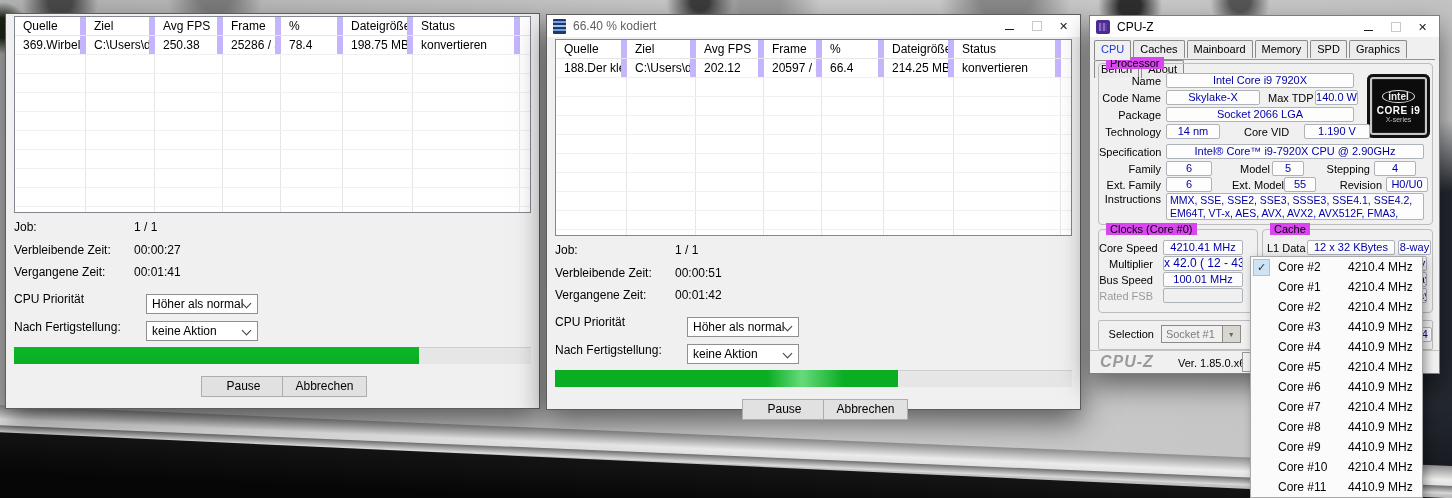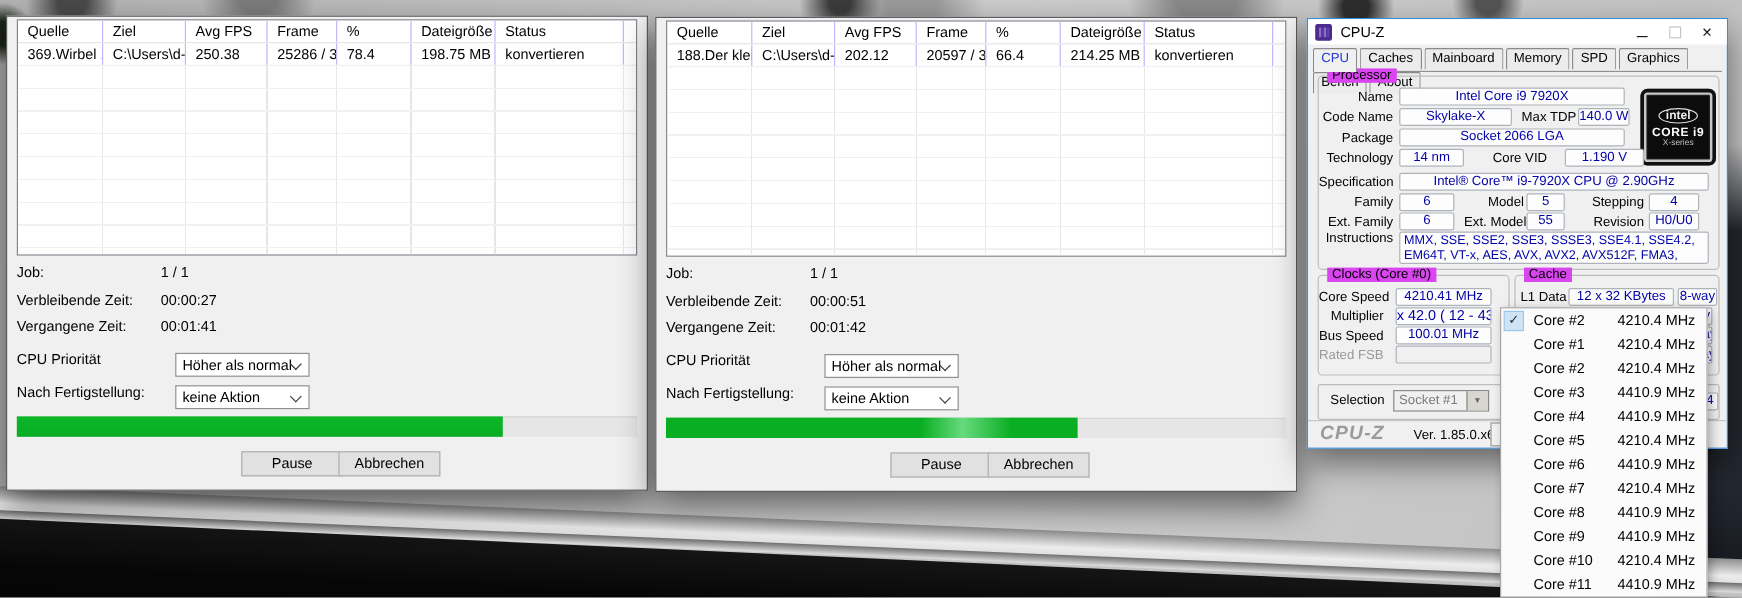--- a/index.html
+++ b/index.html
@@ -43,21 +43,21 @@
   .tb-btn{width:27px;height:22px;display:flex;align-items:center;justify-content:center;color:#1a1a1a;}
   .ico-min{width:9px;border-top:1px solid currentColor;height:0;margin-top:6px;}
   .ico-max{width:8px;height:8px;border:1px solid currentColor;}
   .ico-close::before{content:"\2715";font-size:11px;}
   .tb-btn.dis{color:#c9c9c9;}
   .enc-body{position:relative;height:372px;}
   .enc-table{position:absolute;left:8px;top:2px;width:517px;height:197px;background:#fff;border:1px solid #828790;box-sizing:border-box;overflow:hidden;}
   .t-row{display:grid;grid-template-columns:71px 69px 68px 58px 62px 70px 107px 1fr;height:19px;box-sizing:border-box;}
   .t-head{border-bottom:1px solid #e6e6e6;}
   .t-data{border-bottom:1px solid #f0f0f0;}
-  .t-cell{padding-left:8px;line-height:18px;border-right:1px solid #c4b5fd;overflow:hidden;white-space:nowrap;}
+  .t-cell{padding-left:8px;line-height:18px;border-right:6px solid #c4b5fd;overflow:hidden;white-space:nowrap;}
   .t-cell:last-child{border-right:none;}
   .t-grid{height:157px;background-image:
     repeating-linear-gradient(to bottom,transparent 0 18px,#f0f0f0 18px 19px),
     linear-gradient(to right,transparent 0 70px,#e6e6e6 70px 71px,transparent 71px 139px,#e6e6e6 139px 140px,transparent 140px 207px,#e6e6e6 207px 208px,transparent 208px 265px,#e6e6e6 265px 266px,transparent 266px 327px,#e6e6e6 327px 328px,transparent 328px 397px,#e6e6e6 397px 398px,transparent 398px 504px,#e6e6e6 504px 505px,transparent 505px);}
   .inf-l{position:absolute;left:8px;white-space:nowrap;}
   .inf-v{position:absolute;left:128px;white-space:nowrap;}
   .combo{position:absolute;left:140px;width:112px;height:20px;background:#fff;border:1px solid #8f8f8f;
     display:flex;align-items:center;padding-left:5px;box-sizing:border-box;cursor:default;}
   .combo .chev{position:absolute;right:7px;top:5px;width:6px;height:6px;border-right:1px solid #3c3c3c;border-bottom:1px solid #3c3c3c;transform:rotate(45deg);}
   .prog{position:absolute;left:8px;top:333px;width:517px;height:17px;background:#e6e6e6;box-shadow:inset 0 1px 0 #cfcfcf;}
@@ -165,20 +165,35 @@
       </div>
       <div class="prog">
         <div class="prog-fill" style="width: 78.4%;"></div>
       </div>
       <div class="btn pause">Pause</div>
       <div class="btn cancel">Abbrechen</div>
     </div>
   </div>
 
   <div class="enc-win w2">
+    <div class="tb">
+      <span class="film-icon"></span>
+      <span class="tb-title">66.40 % kodiert</span>
+      <span class="tb-ctrls">
+        <span class="tb-btn">
+            <span class="ico-min"></span>
+          </span>
+        <span class="tb-btn dis">
+            <span class="ico-max"></span>
+          </span>
+        <span class="tb-btn">
+            <span class="ico-close"></span>
+          </span>
+      </span>
+    </div>
     <div class="enc-body">
       <div class="enc-table">
         <div class="t-row t-head">
           <span class="t-cell">Quelle</span>
           <span class="t-cell">Ziel</span>
           <span class="t-cell">Avg FPS</span>
           <span class="t-cell">Frame</span>
           <span class="t-cell">%</span>
           <span class="t-cell">Dateigröße</span>
           <span class="t-cell">Status</span>
@@ -276,21 +291,21 @@
           <span class="lbl" style="width:62px">Family</span>
           <span class="fld" style="margin-left:5px;width:46px">6</span>
           <span class="lbl" style="margin-left:8px;width:50px">Model</span>
           <span class="fld" style="margin-left:2px;width:32px">5</span>
           <span class="lbl" style="margin-left:8px;width:58px">Stepping</span>
           <span class="fld" style="margin-left:4px;width:42px">4</span>
         </div>
         <div class="crow" style="top:113px">
           <span class="lbl" style="width:62px">Ext. Family</span>
           <span class="fld" style="margin-left:5px;width:46px">6</span>
-          <span class="lbl" style="margin-left:8px;width:50px">Ext. Model</span>
+          <span class="lbl" style="margin-left:20px;width:50px">Ext. Model</span>
           <span class="fld" style="margin-left:2px;width:32px">55</span>
           <span class="lbl" style="margin-left:8px;width:58px">Revision</span>
           <span class="fld" style="margin-left:4px;width:42px">H0/U0</span>
         </div>
         <div class="crow" style="top:129px;align-items:flex-start">
           <span class="lbl" style="width:62px">Instructions</span>
           <span class="fld instr" style="margin-left:5px;width:258px">MMX, SSE, SSE2, SSE3, SSSE3, SSE4.1, SSE4.2, EM64T, VT-x, AES, AVX, AVX2, AVX512F, FMA3, TSX</span>
         </div>
       </div>
 

